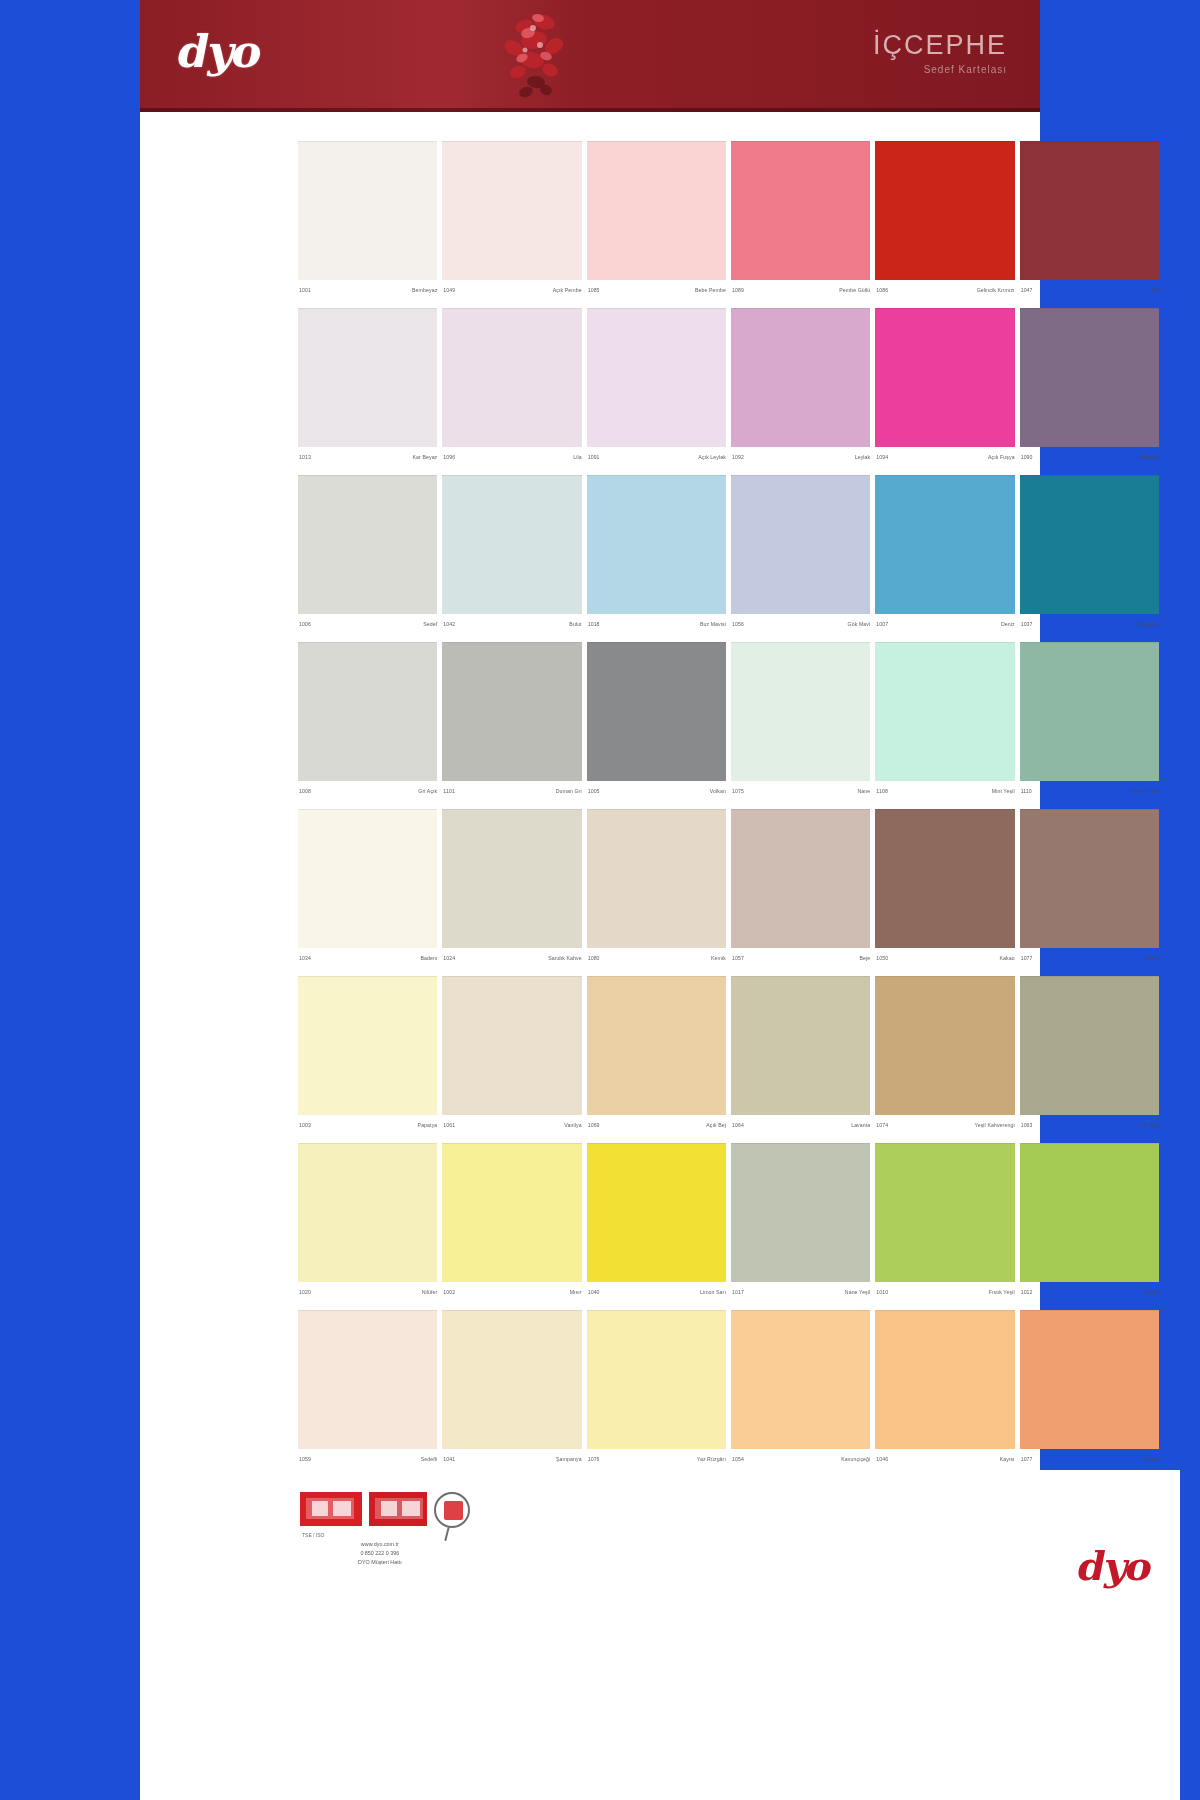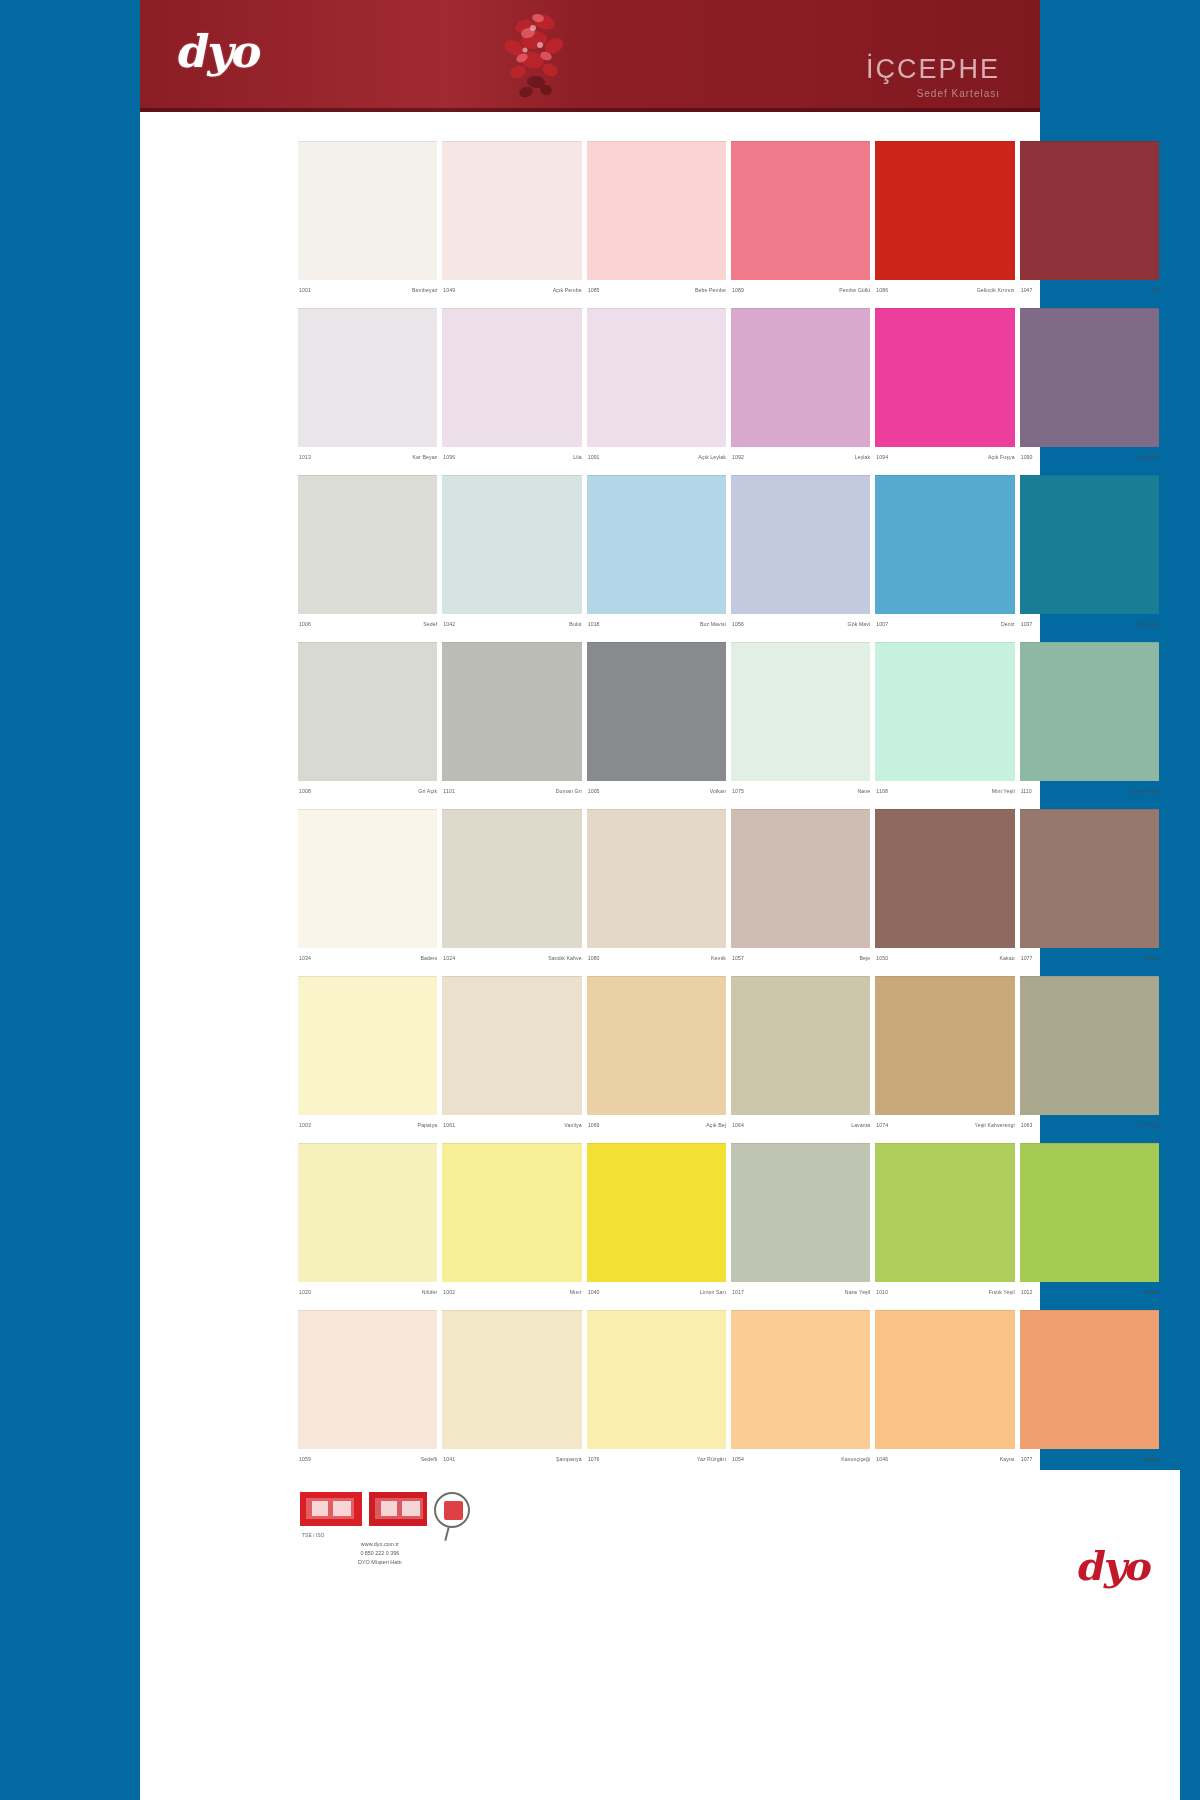--- a/index.html
+++ b/index.html
@@ -10,21 +10,21 @@
     height: 1800px;
     background: #ffffff;
     font-family: "Liberation Sans", sans-serif;
     overflow: hidden;
   }
 
   #page {
     position: relative;
     width: 1200px;
     height: 1800px;
-    background: #0369a1;
+    background: #1d4ed8;
   }
 
   
   #sheet {
     position: absolute;
     left: 140px;
     top: 0;
     width: 900px;
     height: 1800px;
     background: #ffffff;
@@ -78,25 +78,24 @@
     left: 322px;
     top: 0;
     width: 150px;
     height: 112px;
     opacity: 0.95;
   }
 
   
   .header-title {
     position: absolute;
-    right: 40px;
+    right: 33px;
     top: 30px;
     text-align: right;
     color: #e7c9cb;
-    margin-top: 24px;
   }
   .header-title .main {
     display: block;
     font-size: 27px;
     letter-spacing: 2px;
     font-weight: 400;
     color: #dfbcbe;
     opacity: 0.92;
   }
   .header-title .sub {

